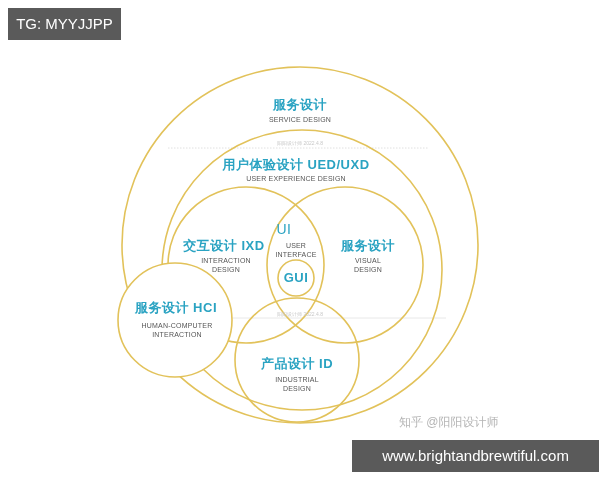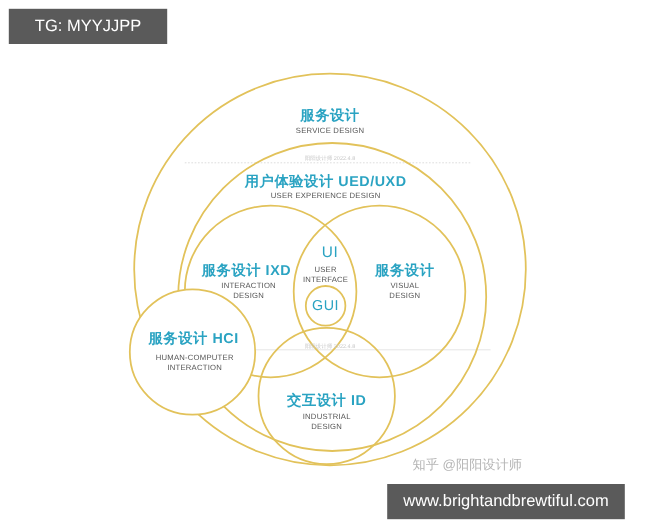--- a/index.html
+++ b/index.html
@@ -1,26 +1,26 @@
 <!DOCTYPE html>
 <html><head>
 <meta charset="utf-8">
 <style>
   html, body { margin:0; padding:0; }
   body { width:600px; height:480px; background:#ffffff; position:relative; overflow:hidden;
          font-family:"Liberation Sans", "DejaVu Sans", sans-serif; }
   .tag { position:absolute; background:#5a5a5a; color:#ffffff; }
-  #tg-tag { left:8px; top:8px; width:144px; height:32px; font-size:15px; line-height:32px; text-align:center; }
-  #site-tag { left:352px; top:440px; width:216px; height:32px; font-size:15px; line-height:32px; text-align:center; }
+  #tg-tag { left:8px; top:8px; width:113px; height:32px; font-size:15px; line-height:32px; text-align:center; }
+  #site-tag { left:352px; top:440px; width:247px; height:32px; font-size:15px; line-height:32px; text-align:center; }
   svg { position:absolute; left:0; top:0; }
   .lbl { position:absolute; text-align:center; transform:translateX(-50%); white-space:nowrap; }
   .zh { color:#2aa3c2; font-size:13px; font-weight:bold; letter-spacing:0.5px; }
   .en { color:#555555; font-size:7px; line-height:9px; letter-spacing:0.2px; }
   .wm { color:#c8c8c8; font-size:5px; }
-  #zhihu { position:absolute; left:375px; top:414px; color:#b5b5b5; font-size:12px; }
+  #zhihu { position:absolute; left:399px; top:414px; color:#b5b5b5; font-size:12px; }
 </style>
 </head>
 <body>
 
 <div class="tag" id="tg-tag">TG: MYYJJPP</div>
 
 <svg width="600" height="480">
   <line x1="168" y1="148" x2="428" y2="148" stroke="#d8d8d8" stroke-width="0.8" stroke-dasharray="1.5,1.5"></line>
   <line x1="232" y1="318" x2="446" y2="318" stroke="#e2e2e2" stroke-width="0.8"></line>
   <g fill="none" stroke="#e2c25a" stroke-width="1.6">
@@ -34,48 +34,48 @@
   <circle cx="175" cy="320" r="57" fill="#ffffff" stroke="#e2c25a" stroke-width="1.6"></circle>
 </svg>
 
 <div class="lbl zh" style="left:300px; top:96px;text-align:right;">服务设计</div>
 <div class="lbl en" style="left:300px; top:115px;">SERVICE DESIGN</div>
 <div class="lbl wm" style="left:300px; top:140px;">阳阳设计师 2022.4.8</div>
 
 <div class="lbl zh" style="left:296px; top:156px;">用户体验设计 UED/UXD</div>
 <div class="lbl en" style="left:296px; top:174px;">USER EXPERIENCE DESIGN</div>
 
-<div class="lbl zh" style="left:224px; top:237px;">服务设计 IXD</div>
+<div class="lbl zh" style="left:224px; top:237px;">交互设计 IXD</div>
 <div class="lbl en" style="left:226px; top:256px;">
   <div>INTERACTION</div>
   <div>DESIGN</div>
 </div>
 
-<div class="lbl zh" style="left:300px; top:221px; font-size:14px; font-weight:normal;">UI</div>
+<div class="lbl zh" style="left:284px; top:221px; font-size:14px; font-weight:normal;">UI</div>
 <div class="lbl en" style="left:296px; top:241px;">
   <div>USER</div>
   <div>INTERFACE</div>
 </div>
-<div class="lbl zh" style="left:296px; top:270px; font-size:13px; font-weight:normal;">GUI</div>
+<div class="lbl zh" style="left:296px; top:270px; font-size:13px; font-weight:bold;">GUI</div>
 
 <div class="lbl zh" style="left:368px; top:237px;">服务设计</div>
 <div class="lbl en" style="left:368px; top:256px;">
   <div>VISUAL</div>
   <div>DESIGN</div>
 </div>
 
 <div class="lbl wm" style="left:300px; top:311px;">阳阳设计师 2022.4.8</div>
 
 <div class="lbl zh" style="left:176px; top:299px;">服务设计 HCI</div>
 <div class="lbl en" style="left:177px; top:321px;">
   <div>HUMAN-COMPUTER</div>
   <div>INTERACTION</div>
 </div>
 
-<div class="lbl zh" style="left:297px; top:355px;">交互设计 ID</div>
+<div class="lbl zh" style="left:297px; top:355px;">产品设计 ID</div>
 <div class="lbl en" style="left:297px; top:375px;">
   <div>INDUSTRIAL</div>
   <div>DESIGN</div>
 </div>
 
 <div id="zhihu">知乎 @阳阳设计师</div>
 
 <div class="tag" id="site-tag">www.brightandbrewtiful.com</div>
 
 </body></html>

